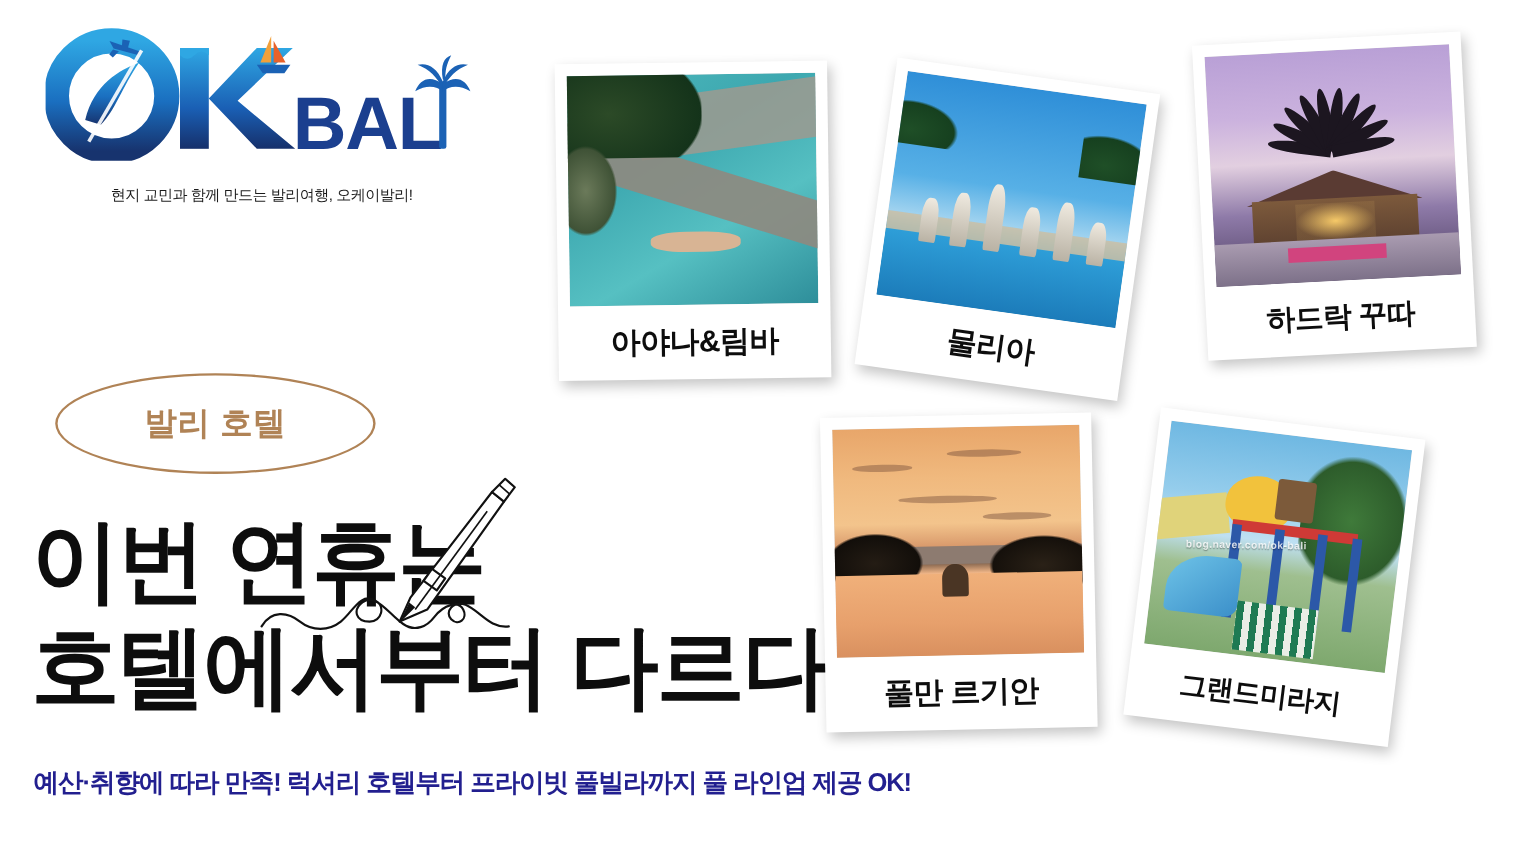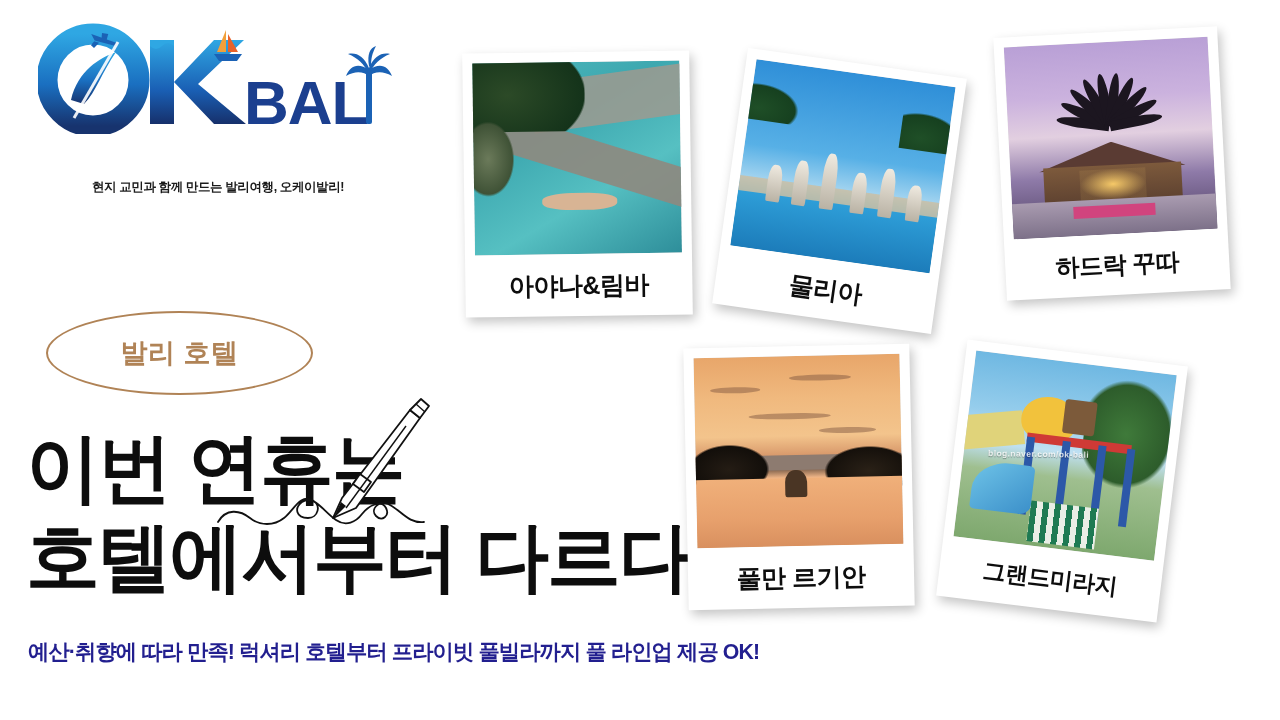--- a/index.html
+++ b/index.html
@@ -8,23 +8,22 @@
     width:1280px; height:720px; position:relative; overflow:hidden;
     font-family:"Liberation Sans","DejaVu Sans",sans-serif;
     background:#ffffff;
   }
 
   
   #logo-block{ position:absolute; left:38px; top:22px; width:360px; height:140px; }
   #logo-mark{ position:absolute; left:0; top:0; width:360px; height:112px; }
   #logo-tagline{
     position:absolute; left:0; top:133px; width:360px; text-align:center;
-    font-size:12.5px; font-weight:700; color:#1b1b1b; letter-spacing:-0.4px;
+    font-size:12.5px; font-weight:400; color:#1b1b1b; letter-spacing:-0.4px;
     white-space:nowrap;
-    margin-top:24px;
   }
 
   
   #badge{
     position:absolute; left:46px; top:311px; width:267px; height:84px;
     border:2.2px solid #b08356; border-radius:50%;
     display:flex; align-items:center; justify-content:center;
     background:transparent;
   }
   #badge-label{

